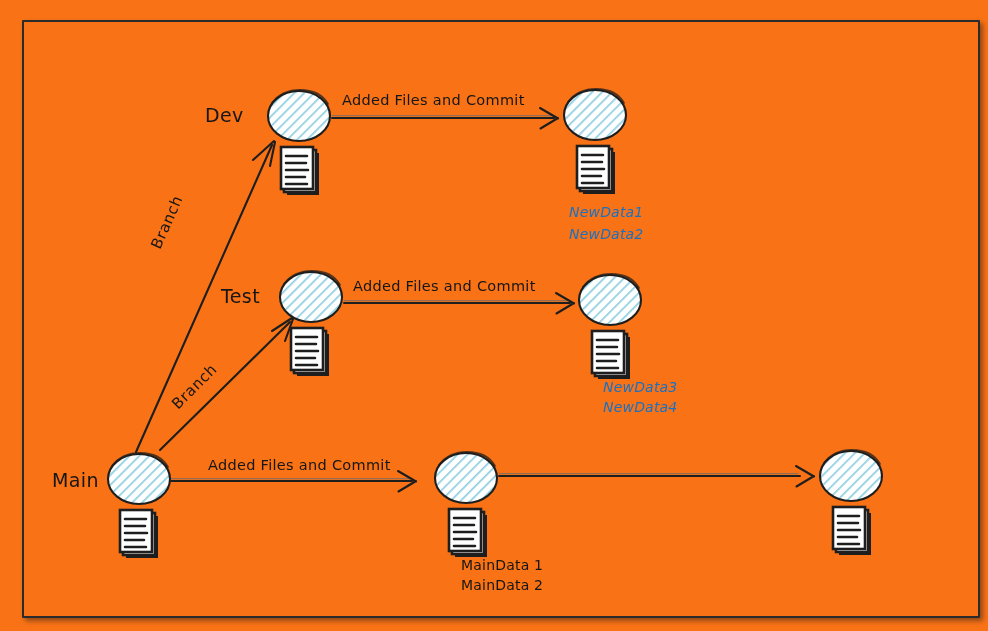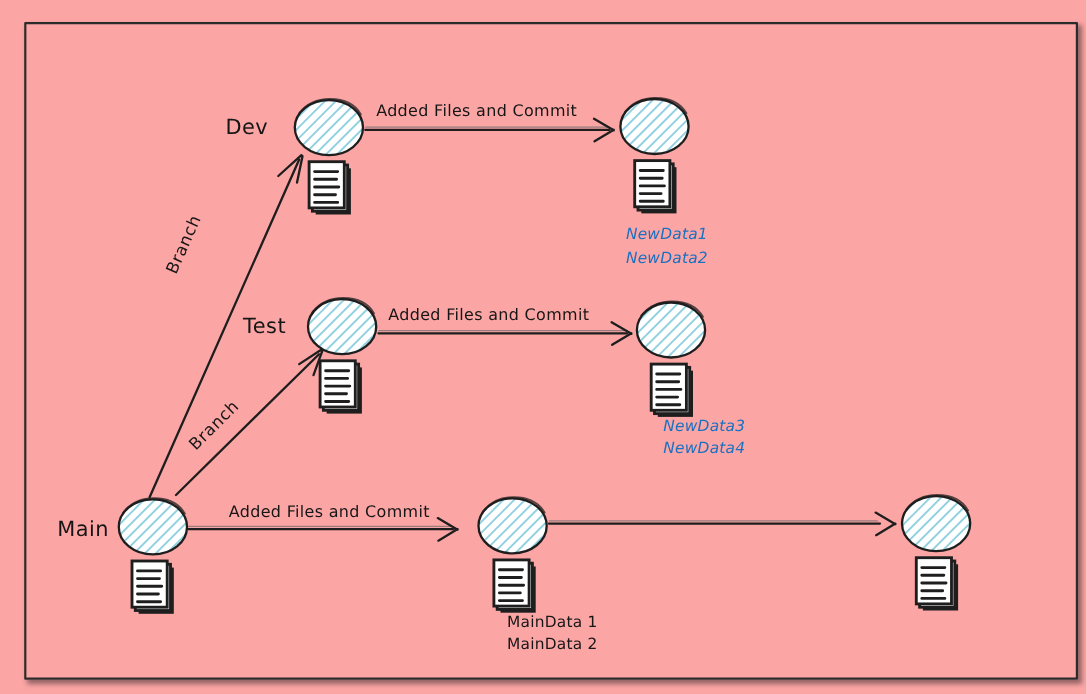--- a/index.html
+++ b/index.html
@@ -8,21 +8,21 @@
     padding: 0;
     background: #ffffff;
   }
   body {
     font-family: "DejaVu Sans", sans-serif;
   }
   #canvas {
     position: relative;
     width: 988px;
     height: 631px;
-    background: #fca5a5;
+    background: #f97316;
     overflow: hidden;
   }
   #frame-shadow {
     position: absolute;
     left: 22px;
     top: 20px;
     width: 954px;
     height: 594px;
     background: transparent;
     border: 2px solid #2b2b2b;

